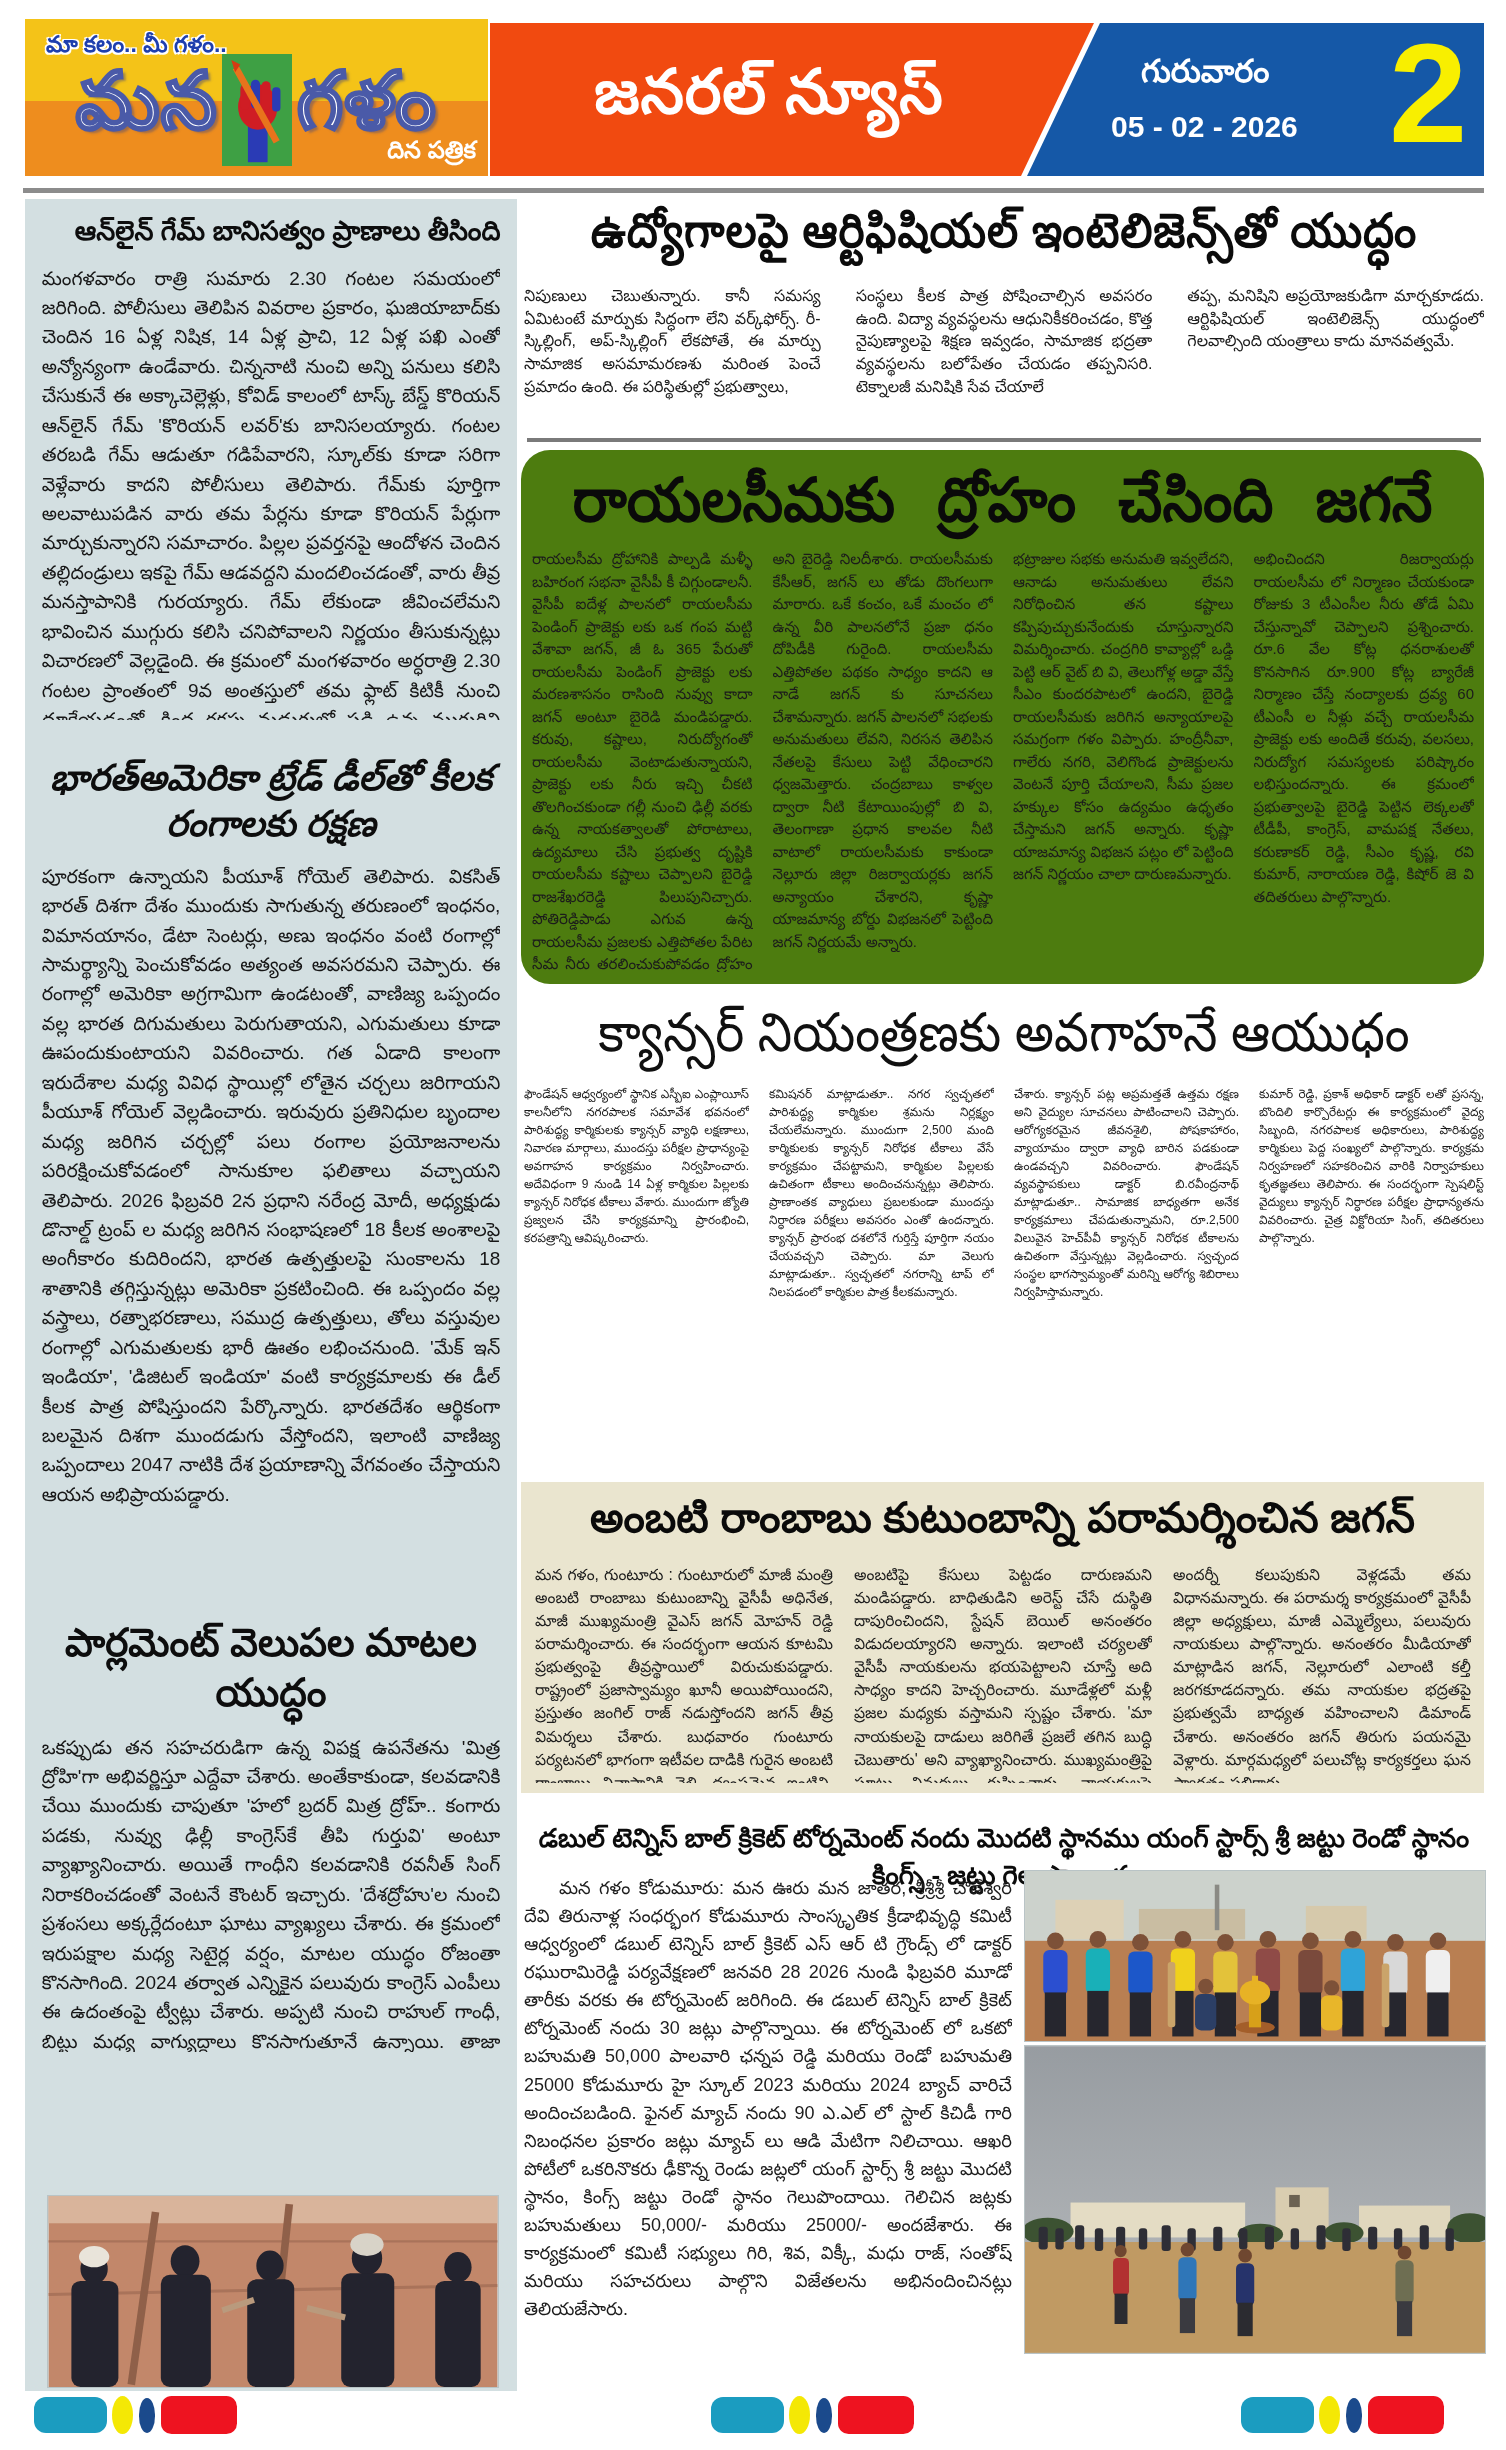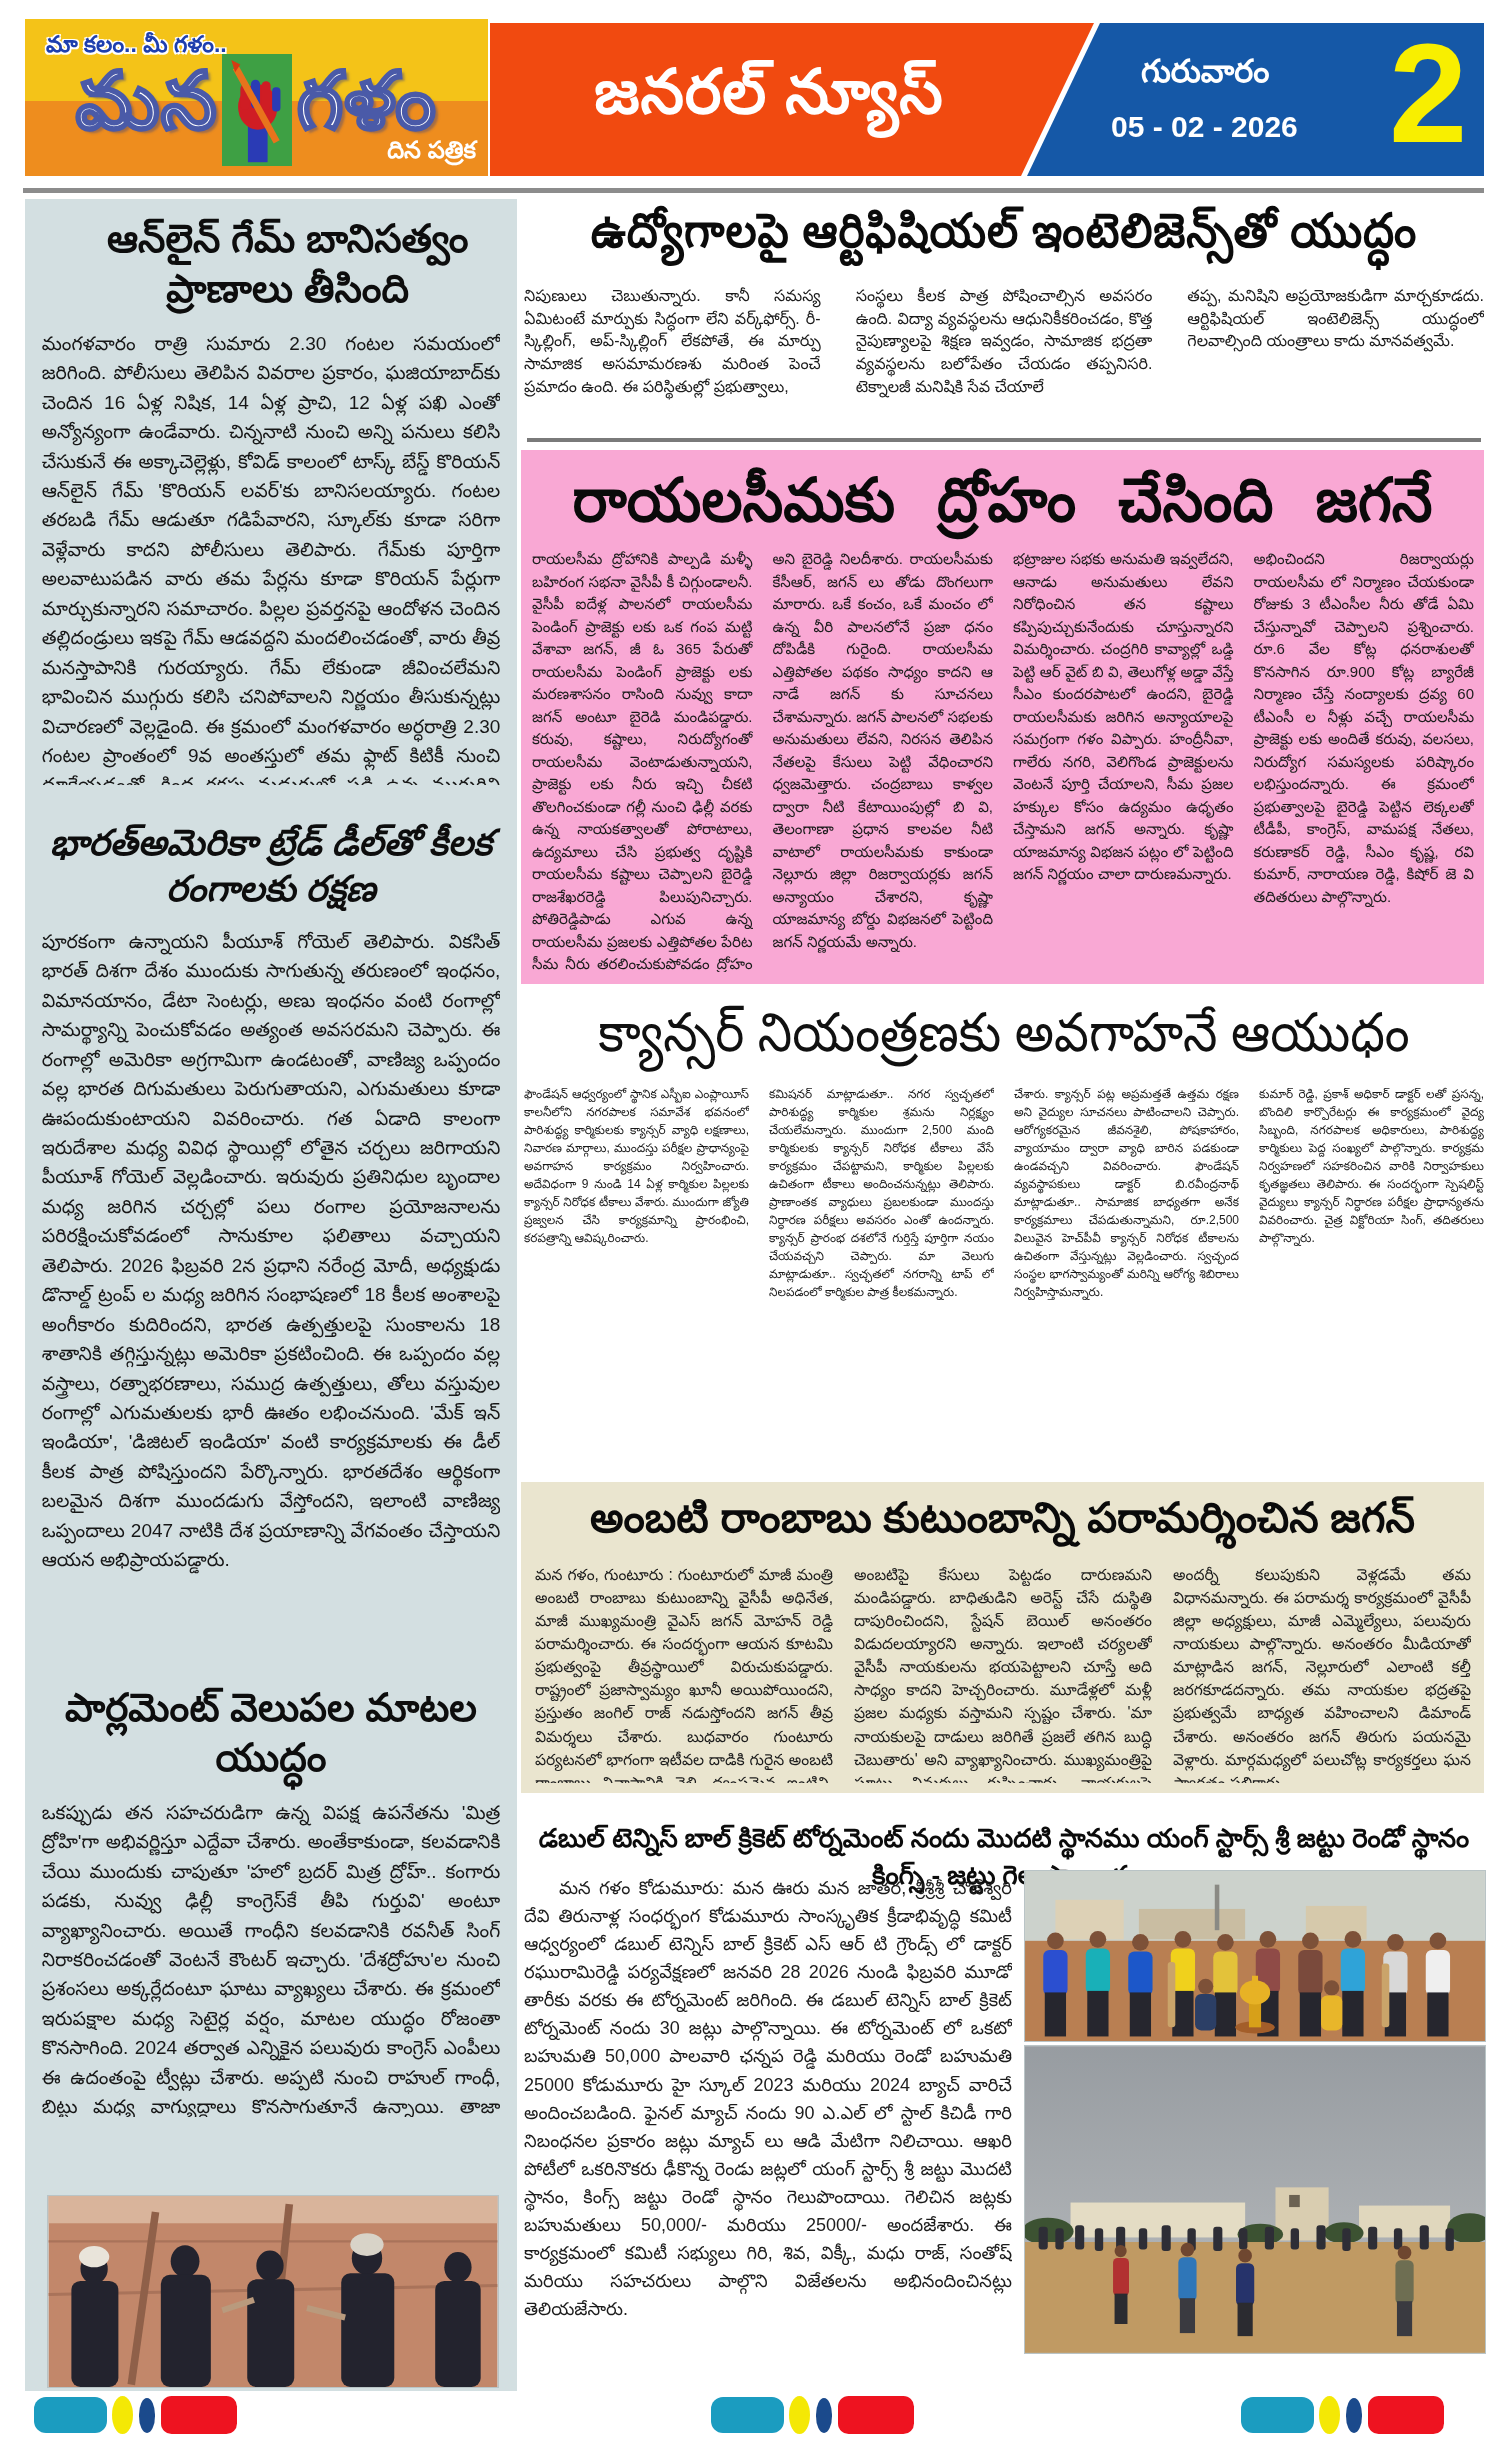--- a/index.html
+++ b/index.html
@@ -21,36 +21,36 @@
   .section-block span{font-size:62px;font-weight:bold;color:#ffffff;letter-spacing:0.8px;padding-right:46px;}
   .date-block{position:absolute;left:1027px;top:23px;width:457px;height:153px;background:#1558a7;
     clip-path:polygon(73px 0,100% 0,100% 100%,0 100%);}
   .weekday{position:absolute;left:114px;top:30px;font-size:32px;font-weight:bold;color:#ffffff;}
   .date-line{position:absolute;left:84px;top:87px;font-size:30px;font-weight:bold;color:#ffffff;}
   .page-num{position:absolute;right:16.7px;top:-6px;font-size:141px;line-height:152px;font-weight:bold;color:#f8ef00;}
   .header-rule{position:absolute;left:23px;top:188px;width:1461px;height:4.6px;background:#8c8c8c;}
   
   .left-col{position:absolute;left:25px;top:199px;width:492px;height:2192px;background:#d3dfe1;}
   .l-head{font-weight:bold;color:#0d0d0d;text-align:center;line-height:1.28;padding:15px 10.6px 6px 10.6px;}
-  .l-head.h1{font-size:39px;padding-left:44px;}
+  .l-head.h1{font-size:27px;padding-left:44px;}
   .l-head.h2{font-size:36px;margin-top:20px;font-style:italic;}
   .l-head.h3{font-size:39px;margin-top:20px;}
   .l-body{font-size:19px;line-height:1.55;text-align:justify;color:#161616;margin:9px 16.7px 0 16.7px;overflow:hidden;}
   .l-body.b1{height:456px;}
   .l-body.b2{height:721px;}
   .l-body.b3{height:319px;}
   .photo-frame{position:absolute;border:0.8px solid #b9c4c6;}
   
   .r-head{position:absolute;text-align:center;font-weight:bold;color:#0b0b0b;}
   .ai-head{left:524px;top:204px;width:960px;font-size:44px;letter-spacing:0.8px;transform:scaleY(1.08);transform-origin:top;}
   .cols{position:absolute;display:flex;text-align:justify;color:#1b1b1b;overflow:hidden;}
   .cols > div{flex:1;overflow:hidden;}
   .ai-cols{left:524px;top:285px;width:960px;height:144px;gap:35px;font-size:16px;line-height:1.42;}
   .right-rule{position:absolute;left:527px;top:438px;width:954px;height:3.8px;background:#7a7a7a;}
-  .jagan-block{position:absolute;left:521px;top:450px;width:963px;height:534px;background:#f9a8d4;}
+  .jagan-block{position:absolute;left:521px;top:450px;width:963px;height:534px;background:#4d7c0f;border-radius:29px;}
   .jagan-head{position:relative;text-align:center;font-size:58px;font-weight:bold;color:#0a0a0a;word-spacing:26px;padding-top:13.7px;transform:scaleY(1.05);transform-origin:top;}
   .jagan-cols{left:532px;top:548px;width:942px;height:424px;gap:20px;font-size:15px;line-height:1.5;}
   .cancer-head{left:524px;top:1001px;width:960px;font-size:49px;font-weight:normal;color:#101010;transform:scaleY(1.1);transform-origin:top;}
   .cancer-cols{left:524px;top:1085px;width:960px;height:389px;gap:20px;font-size:12px;line-height:1.5;}
   .ambati-block{position:absolute;left:521px;top:1482px;width:963px;height:311px;background:#eae5cf;}
   .ambati-head{position:relative;text-align:center;font-size:42px;font-weight:bold;color:#0a0a0a;padding-top:12px;}
   .ambati-cols{left:535px;top:1563px;width:936px;height:220px;gap:21px;font-size:15.6px;line-height:1.48;}
   .cricket-head{left:524px;top:1823px;width:960px;font-size:26px;}
   .cricket-body{position:absolute;left:524px;top:1874px;width:488px;height:495px;font-size:18px;line-height:1.56;text-align:justify;overflow:hidden;}
   .cricket-body .indent{display:inline-block;width:35px;}

